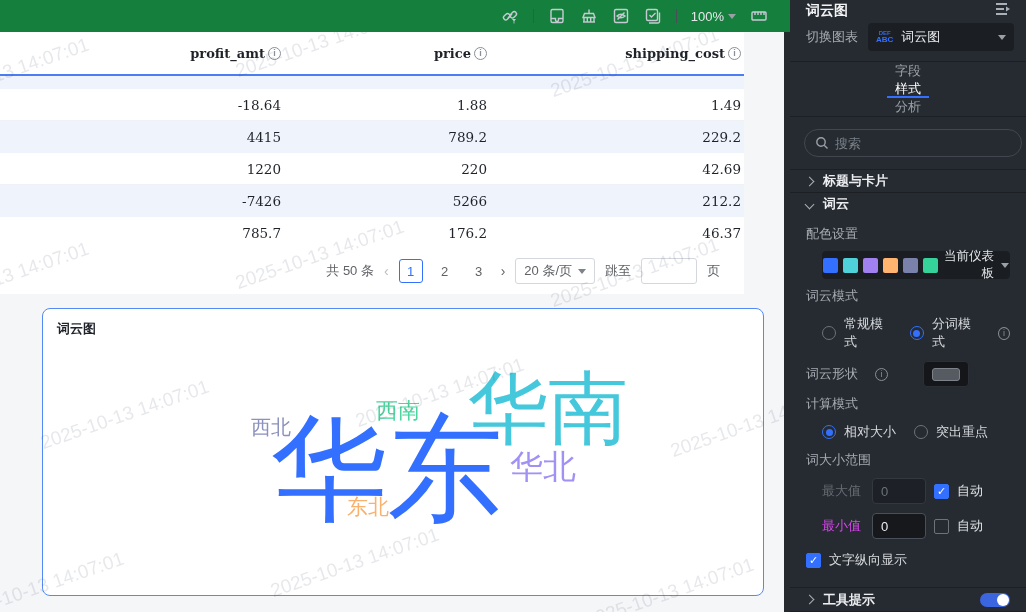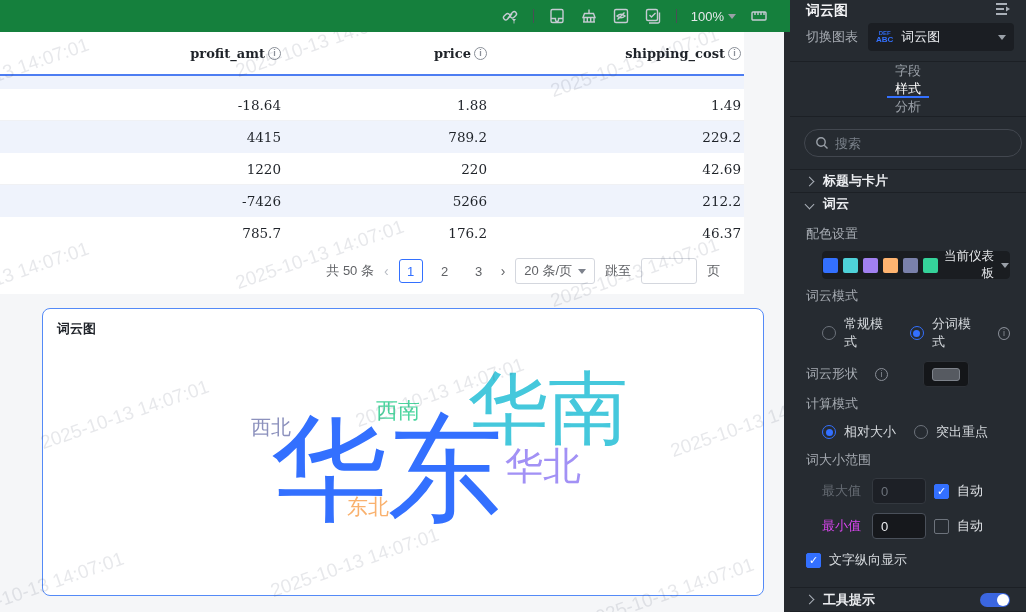--- a/index.html
+++ b/index.html
@@ -249,21 +249,21 @@
           <input class="pg-jump-input" style="">
           <span>页</span>
         </div>
       </div>
 
       <div class="wc-card">
         <div class="wc-title">词云图</div>
         <div class="wc-words" id="wc-words">
             <span class="wc-word" style="left: 344px; top: 160px; font-size: 116px; color: rgb(51, 112, 255);">华东</span>
             <span class="wc-word" style="left: 505px; top: 100px; font-size: 80px; color: rgb(69, 200, 220);">华南</span>
-            <span class="wc-word" style="left: 500px; top: 157px; font-size: 38px; color: rgb(162, 145, 245);">华北</span>
+            <span class="wc-word" style="left: 500px; top: 157px; font-size: 33px; color: rgb(162, 145, 245);">华北</span>
             <span class="wc-word" style="left: 355px; top: 102px; font-size: 22px; color: rgb(76, 214, 159);">西南</span>
             <span class="wc-word" style="left: 325px; top: 198px; font-size: 21px; color: rgb(249, 177, 110);">东北</span>
             <span class="wc-word" style="left: 228px; top: 118px; font-size: 20px; color: rgb(140, 145, 189);">西北</span>
           </div>
       </div>
     </div>
 
     <div class="edge-strip"></div>
   </div>
 

